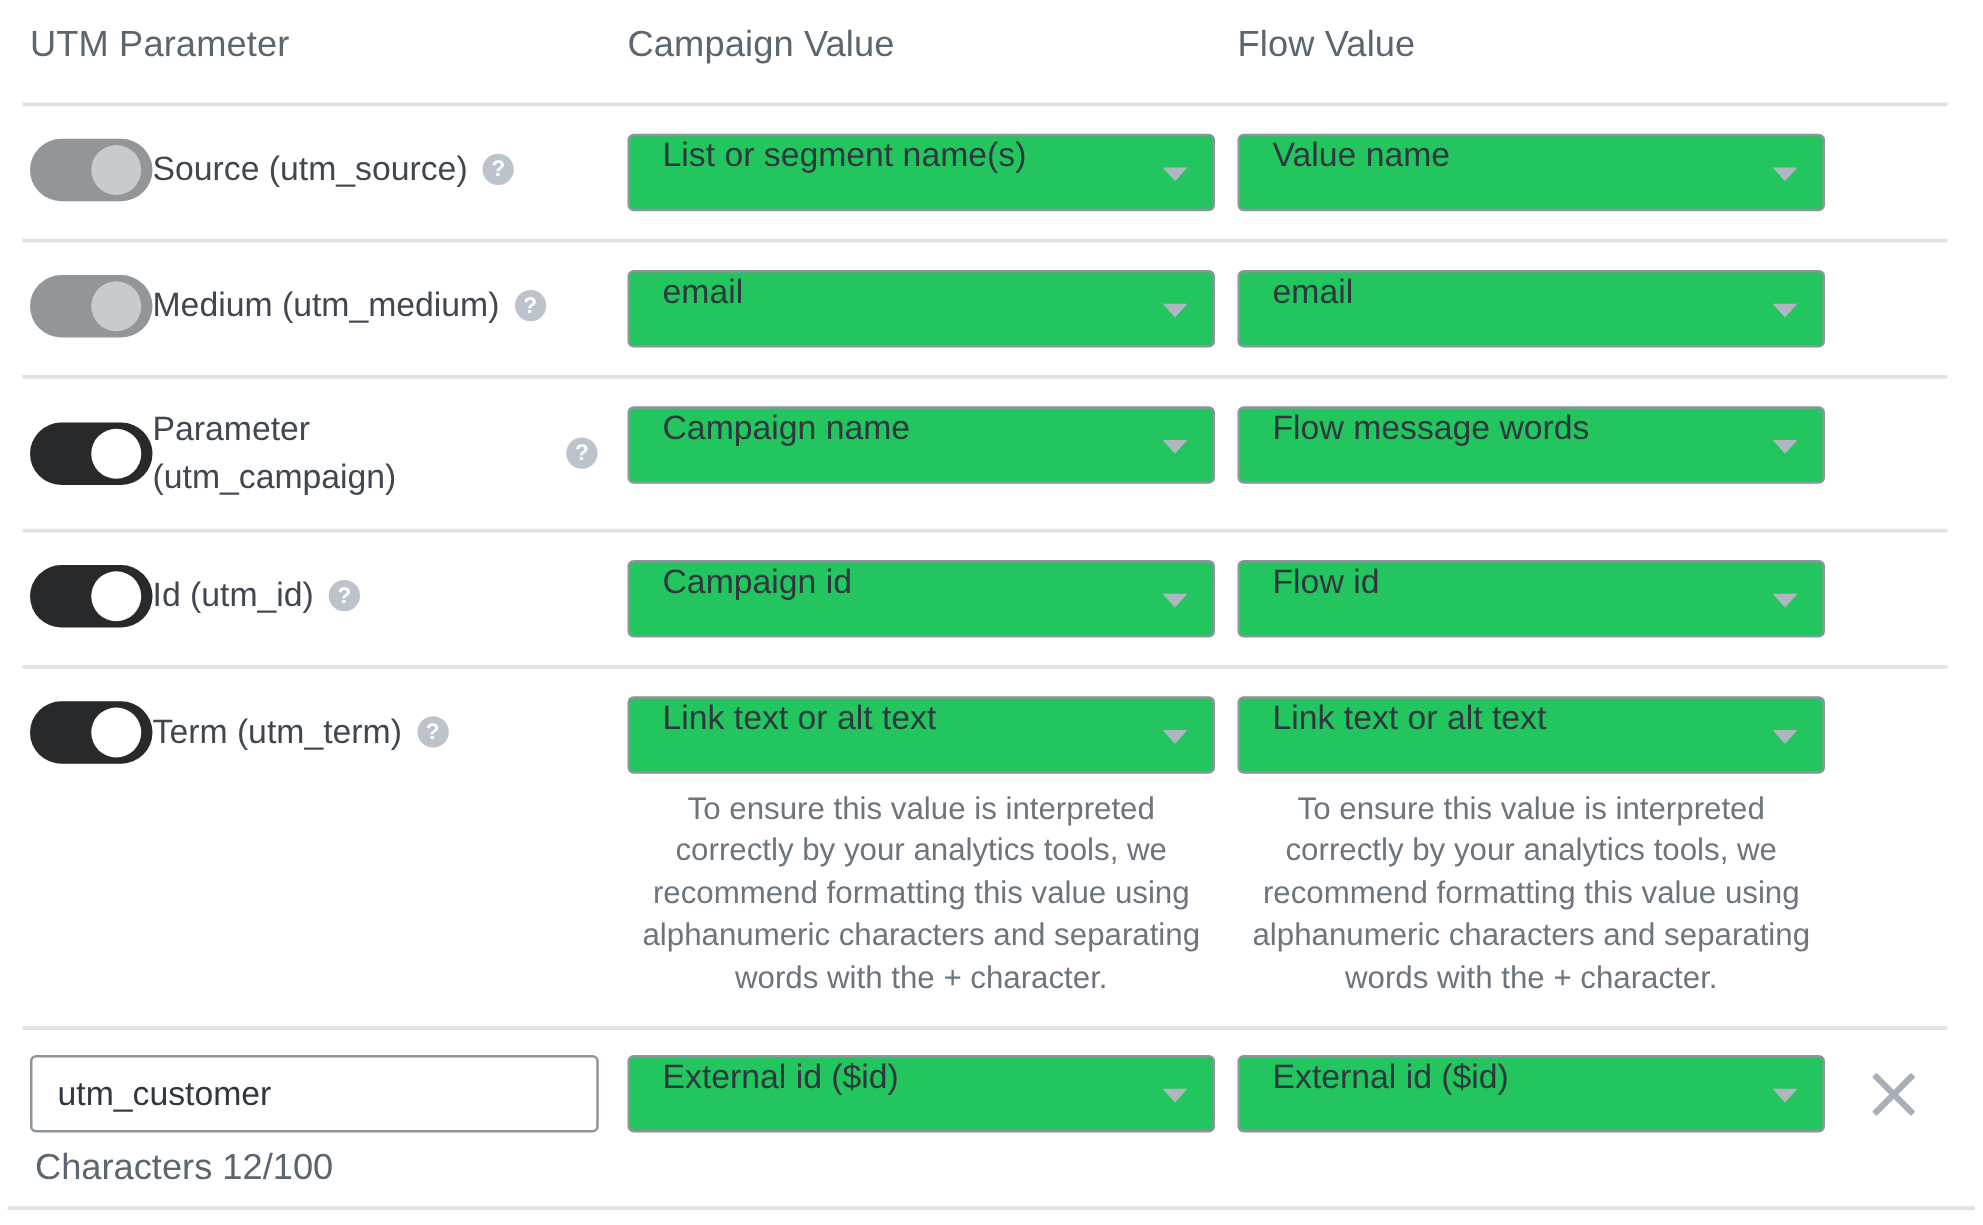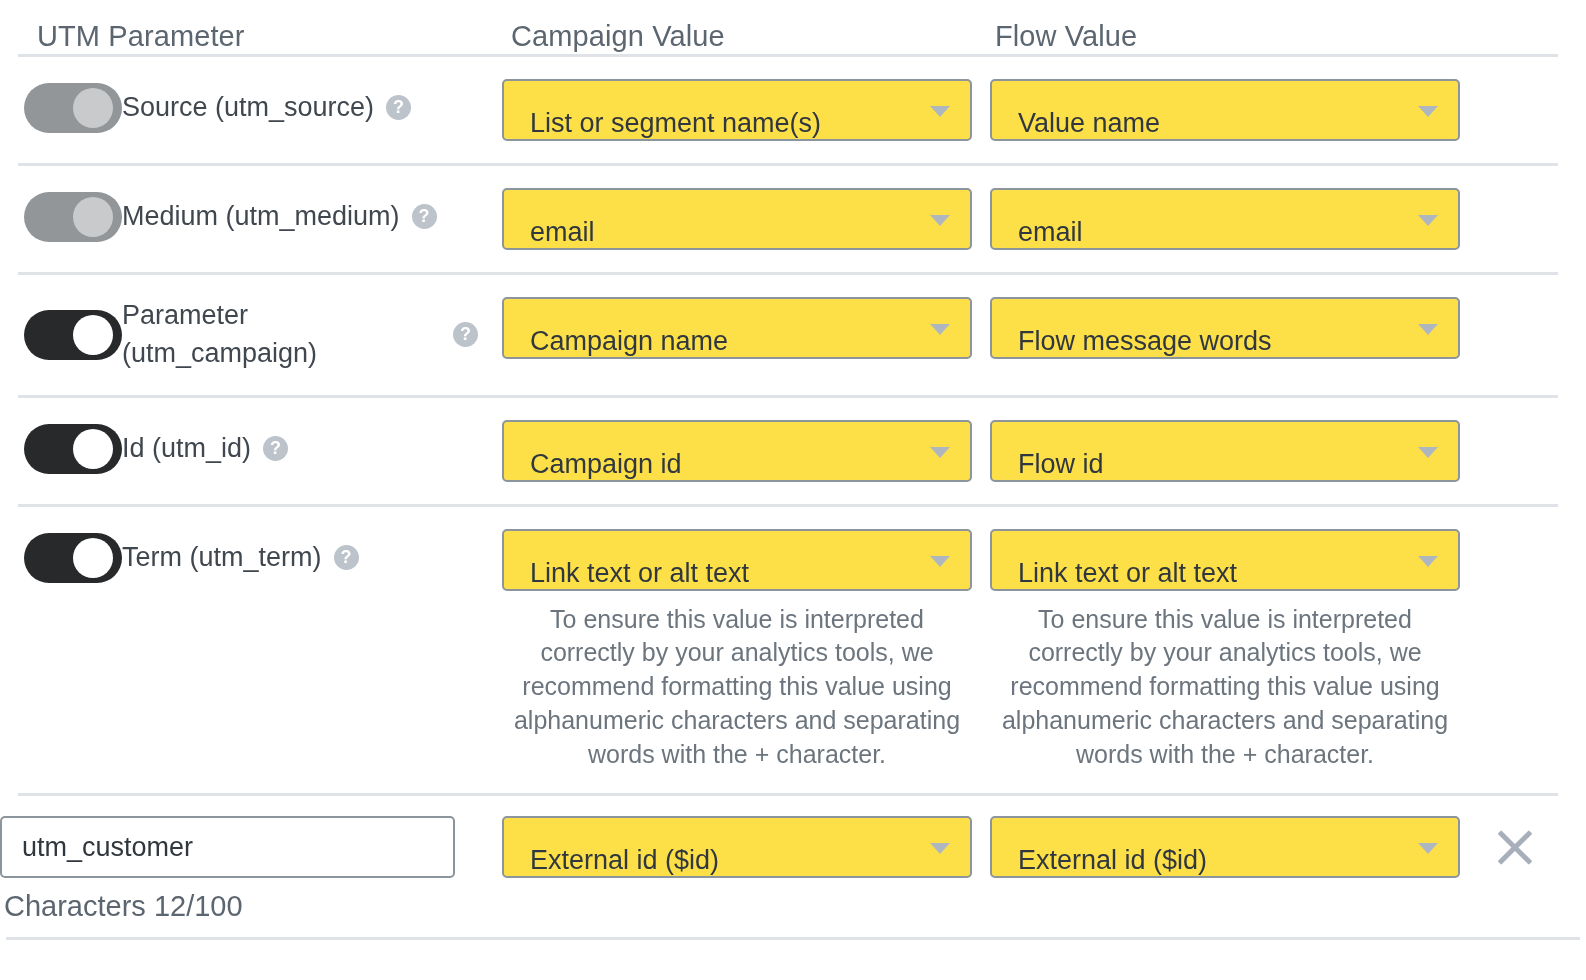--- a/index.html
+++ b/index.html
@@ -17,22 +17,22 @@
 
   .utm-table {
     width: 1586px;
     position: relative;
   }
 
   
   .table-header {
     display: flex;
     align-items: flex-start;
-    padding: 22px 0 0 13px;
-    height: 54px;
+    padding: 22px 0 0 0;
+    height: 82px;
     box-sizing: border-box;
   }
   .col-param  { width: 502px; padding-left: 24px; box-sizing: border-box; }
   .col-campaign { width: 488px; box-sizing: border-box; }
   .col-flow   { width: 488px; box-sizing: border-box; }
   .col-actions { width: 108px; box-sizing: border-box; }
 
   .header-label {
     font-size: 29px;
     color: #5c6670;
@@ -138,23 +138,23 @@
   
   .value-cell {
     width: 488px;
     box-sizing: border-box;
   }
   .select {
     position: relative;
     height: 62px;
     border: 2px solid #8c949c;
     border-radius: 5px;
-    background: #fde047;
-    display: flex;
-    align-items: flex-end;
+    background: #22c55e;
+    display: flex;
+    align-items: flex-start;
     width: 470px;
     box-sizing: border-box;
     cursor: pointer;
   }
   .select .sel-text {
     font-size: 27px;
     color: #30373e;
     padding-left: 26px;
     padding-right: 58px;
     white-space: nowrap;
@@ -183,20 +183,21 @@
 
   
   .custom-row {
     display: flex;
     align-items: flex-start;
     padding-top: 20px;
     padding-bottom: 14px;
   }
   .custom-param-cell {
     width: 502px;
+    padding-left: 24px;
     box-sizing: border-box;
   }
   .text-input {
     width: 455px;
     height: 62px;
     border: 2px solid #8c949c;
     border-radius: 5px;
     box-sizing: border-box;
     font-size: 27px;
     color: #30373e;

